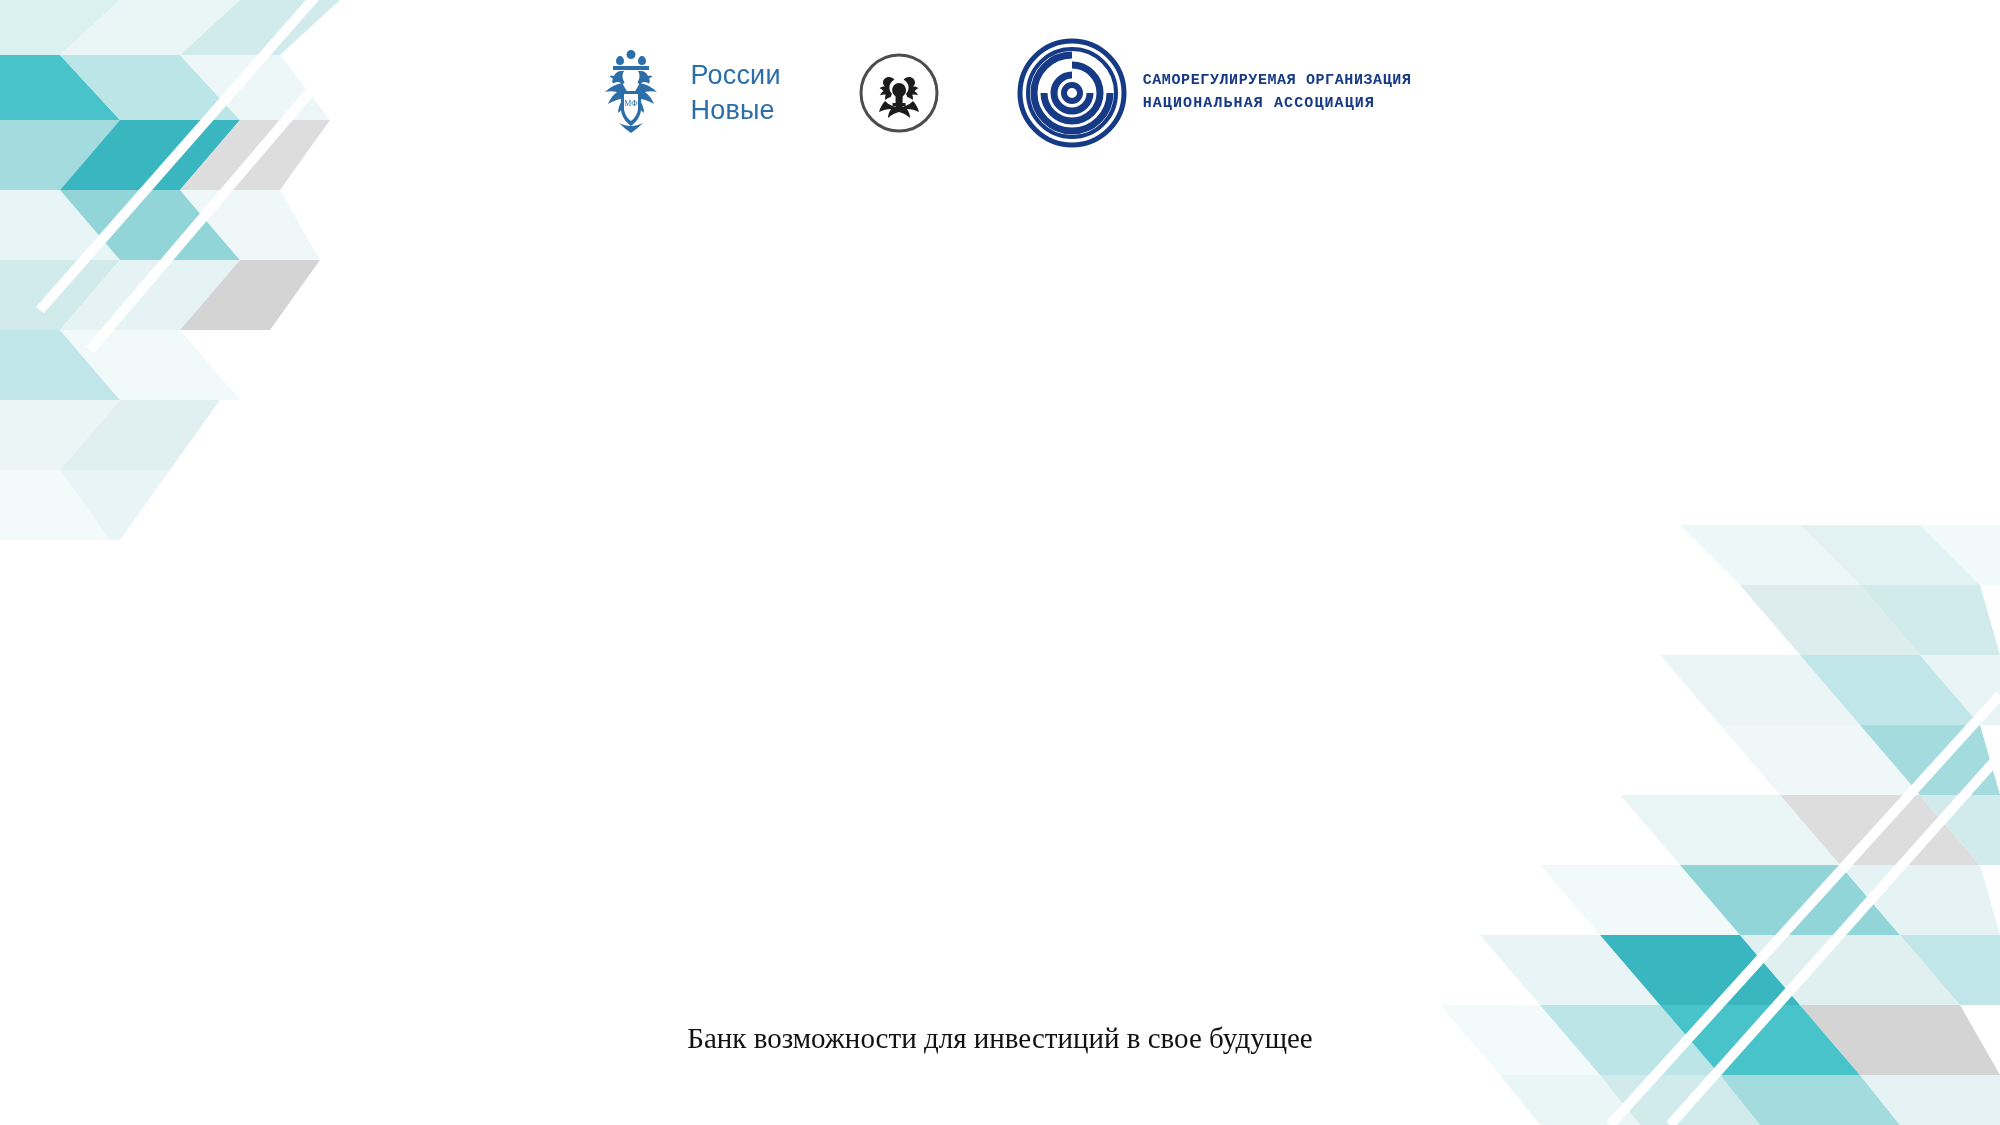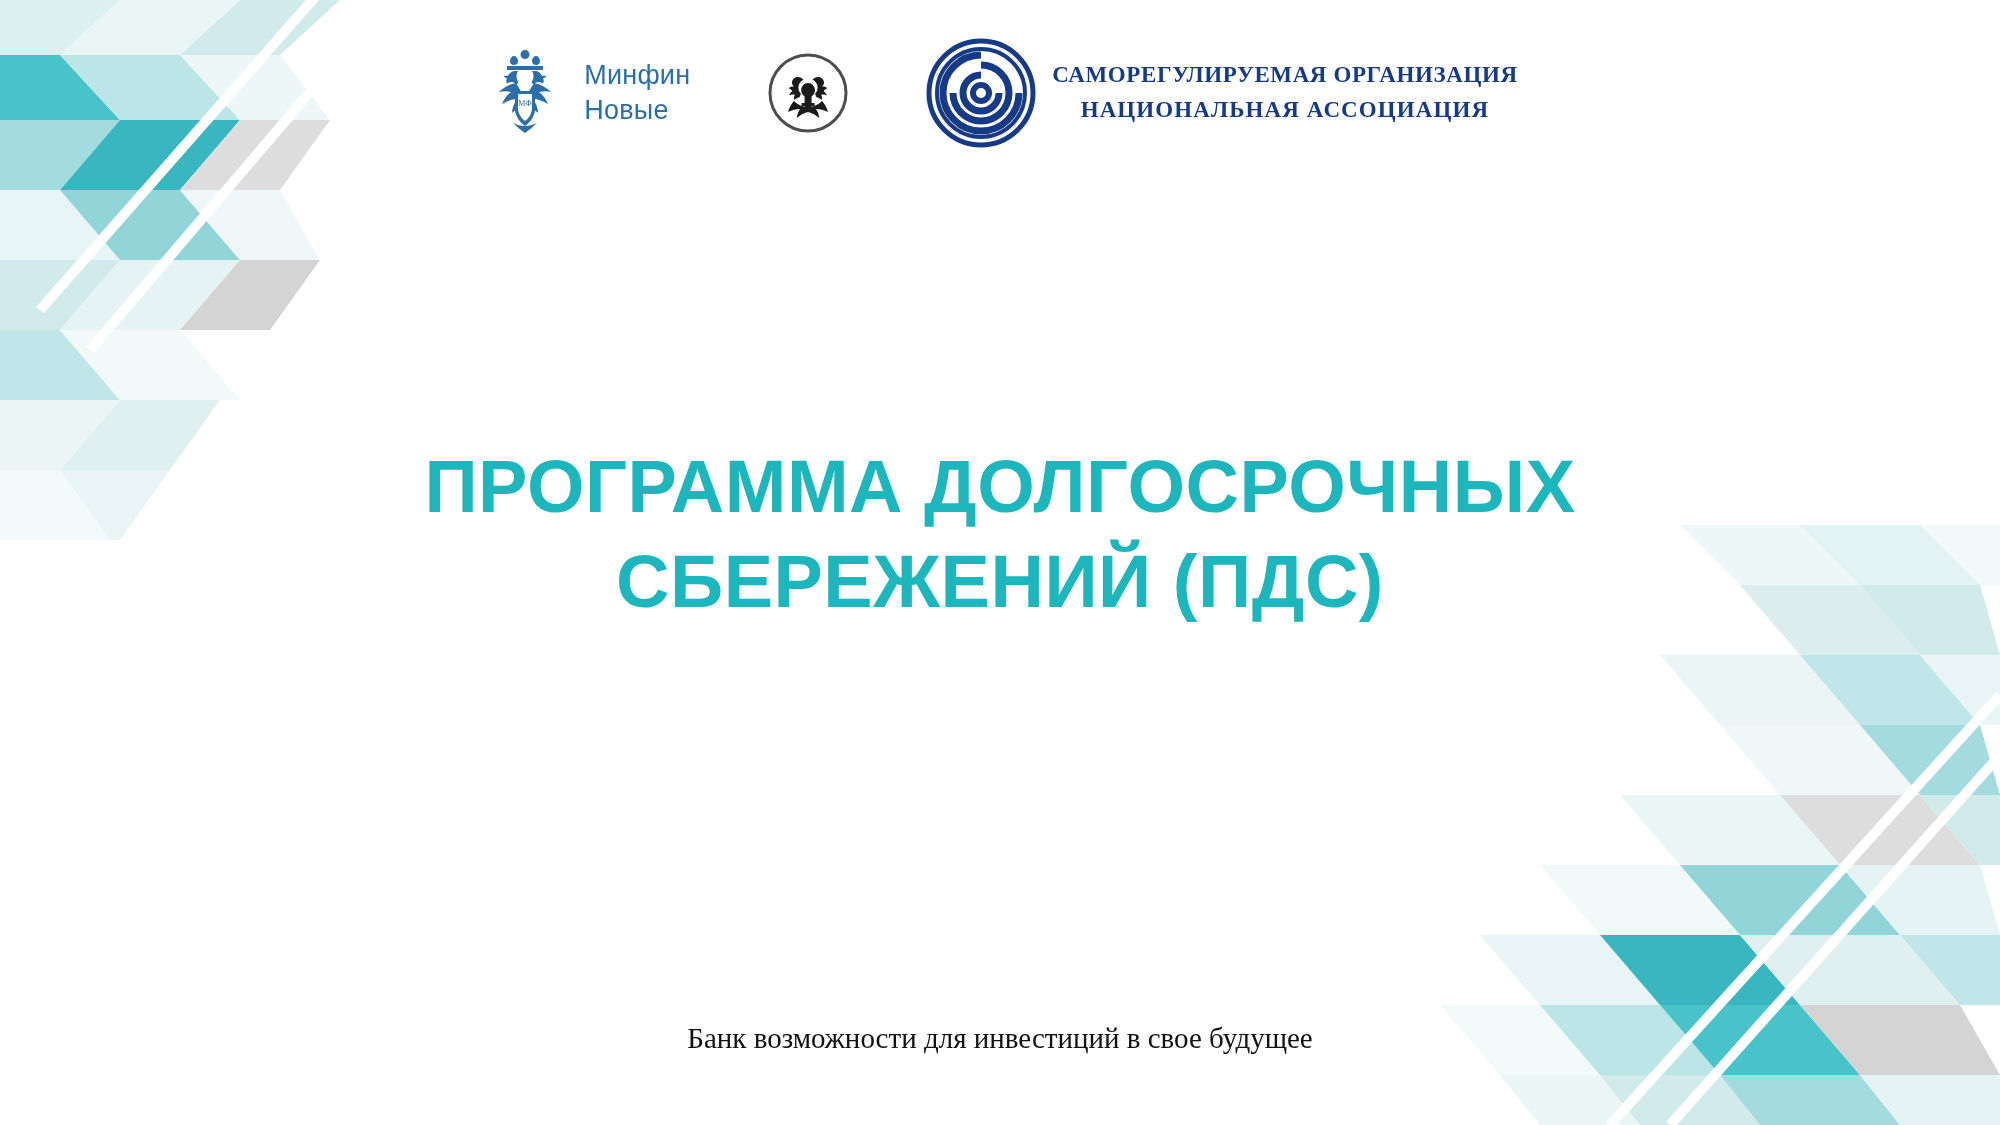--- a/index.html
+++ b/index.html
@@ -55,27 +55,26 @@
   .logo-cbr-text {
     color: #1b1b1b;
     font-size: 46px;
     font-family: "Liberation Serif", serif;
     letter-spacing: .5px;
     white-space: nowrap;
   }
   .logo-napf-mark { width: 110px; height: 110px; }
   .logo-napf-text {
     color: #163a86;
-    font-size: 23px;
+    font-size: 15px;
     font-weight: bold;
     line-height: 1.52;
     letter-spacing: .6px;
     white-space: nowrap;
-    font-family: Liberation Serif, serif;
-    text-align: center;
+    font-family: Liberation Mono, monospace;
   }
   .logo-napf-text div:nth-child(2) { letter-spacing: 1.1px; }
   .logo-napf-text div:nth-child(3) { letter-spacing: 2.6px; }
 
   
   .title-wrap {
     position: absolute;
     top: 440px;
     left: 50%;
     transform: translateX(-50%);
@@ -193,21 +192,21 @@
           <path d="M34 36c-6 1-12 4-17 9 4-1 8-1 12 0-4 3-7 7-9 12 5-3 10-5 15-5-3 4-5 9-5 14 5-5 10-8 15-9l-2-6c-3-5-6-10-9-15zM52 36c6 1 12 4 17 9-4-1-8-1-12 0 4 3 7 7 9 12-5-3-10-5-15-5 3 4 5 9 5 14-5-5-10-8-15-9l2-6c3-5 6-10 9-15z"></path>
 
           <path d="M33 44h20v18c0 8-6 14-10 17-4-3-10-9-10-17V44z" fill="#2b6ea8"></path>
           <path d="M36 47h14v14c0 6-4 11-7 13-3-2-7-7-7-13V47z" fill="#ffffff"></path>
           <text x="43" y="59" font-size="8" text-anchor="middle" fill="#2b6ea8" font-family="'Liberation Serif',serif">МФ</text>
 
           <path d="M31 76c4 4 8 7 12 10 4-3 8-6 12-10-4 2-8 3-12 3s-8-1-12-3z"></path>
         </g>
       </svg>
       <div class="logo-minfin-text">
-        <div>Минфин</div>
+        <div>России</div>
         <div>Новые</div>
       </div>
     </div>
 
     <div class="logo">
       <svg class="logo-cbr-mark" viewBox="0 0 80 80" xmlns="http://www.w3.org/2000/svg">
         <circle cx="40" cy="40" r="38" fill="none" stroke="#4d4d4d" stroke-width="3"></circle>
         <g fill="#1b1b1b">
           <path d="M30 24c-3.5 0-6 2.5-6 5.5 0 1.6.8 3 2 4-2-.3-4 .3-5.4 1.7 1.6.6 3 1.6 3.8 3-1.6.8-2.8 2.2-3.2 4 1.8-.8 3.8-1 5.6-.5-.8 1.6-1 3.5-.4 5.2 1.4-1.4 3.2-2.3 5.1-2.6l1.5-3.6c-1.6-1.6-2.6-3.8-2.6-6.2 0-3.4 2-6.4 5-7.8-1.4-1.7-3.4-2.7-5.4-2.7zM50 24c3.5 0 6 2.5 6 5.5 0 1.6-.8 3-2 4 2-.3 4 .3 5.4 1.7-1.6.6-3 1.6-3.8 3 1.6.8 2.8 2.2 3.2 4-1.8-.8-3.8-1-5.6-.5.8 1.6 1 3.5.4 5.2-1.4-1.4-3.2-2.3-5.1-2.6l-1.5-3.6c1.6-1.6 2.6-3.8 2.6-6.2 0-3.4-2-6.4-5-7.8 1.4-1.7 3.4-2.7 5.4-2.7z"></path>
           <path d="M40 30c4 0 7 3.2 7 7.2 0 2.6-1.4 4.9-3.4 6.2V50h3v3h-3v4h-7v-4h-3v-3h3v-6.6c-2-1.3-3.4-3.6-3.4-6.2 0-4 3-7.2 6.8-7.2z"></path>
@@ -228,19 +227,16 @@
         </g>
       </svg>
       <div class="logo-napf-text">
         <div>САМОРЕГУЛИРУЕМАЯ ОРГАНИЗАЦИЯ</div>
         <div>НАЦИОНАЛЬНАЯ   АССОЦИАЦИЯ</div>
       </div>
     </div>
 
   </div>
 
-  <div class="title-wrap">
-    <h1 class="title">ПРОГРАММА ДОЛГОСРОЧНЫХ СБЕРЕЖЕНИЙ (ПДС)</h1>
-  </div>
 
   <p class="subtitle">Банк возможности для инвестиций в свое будущее</p>
 
 </div>
 
 </body></html>

